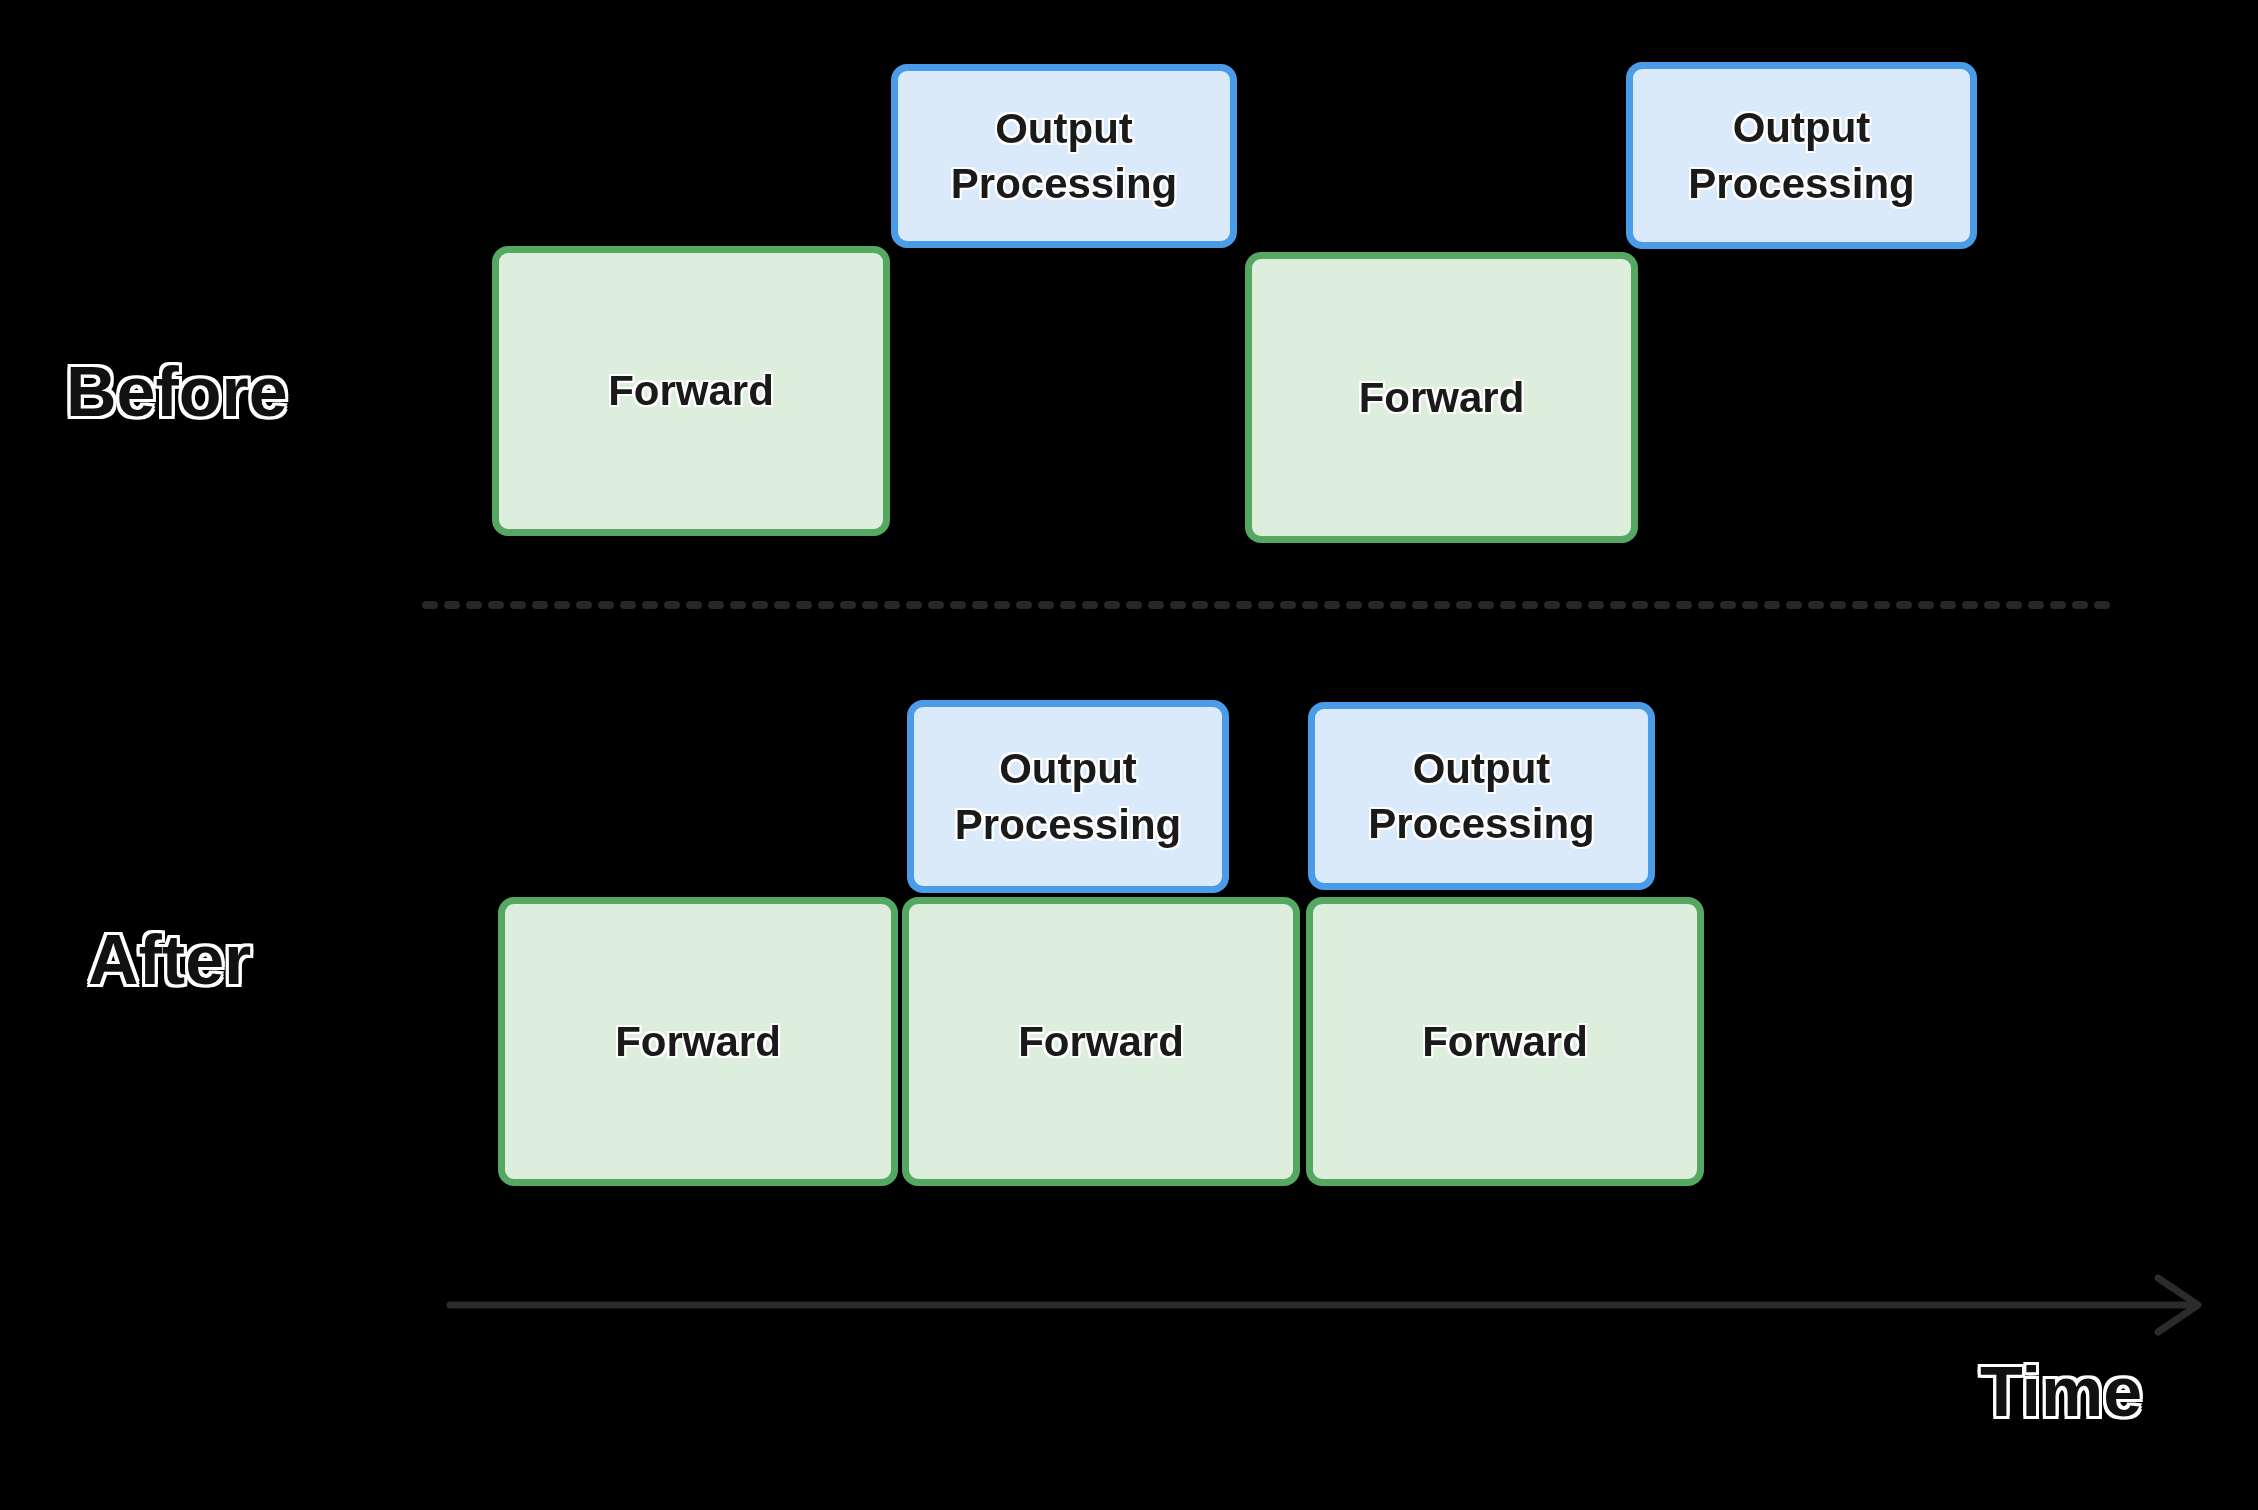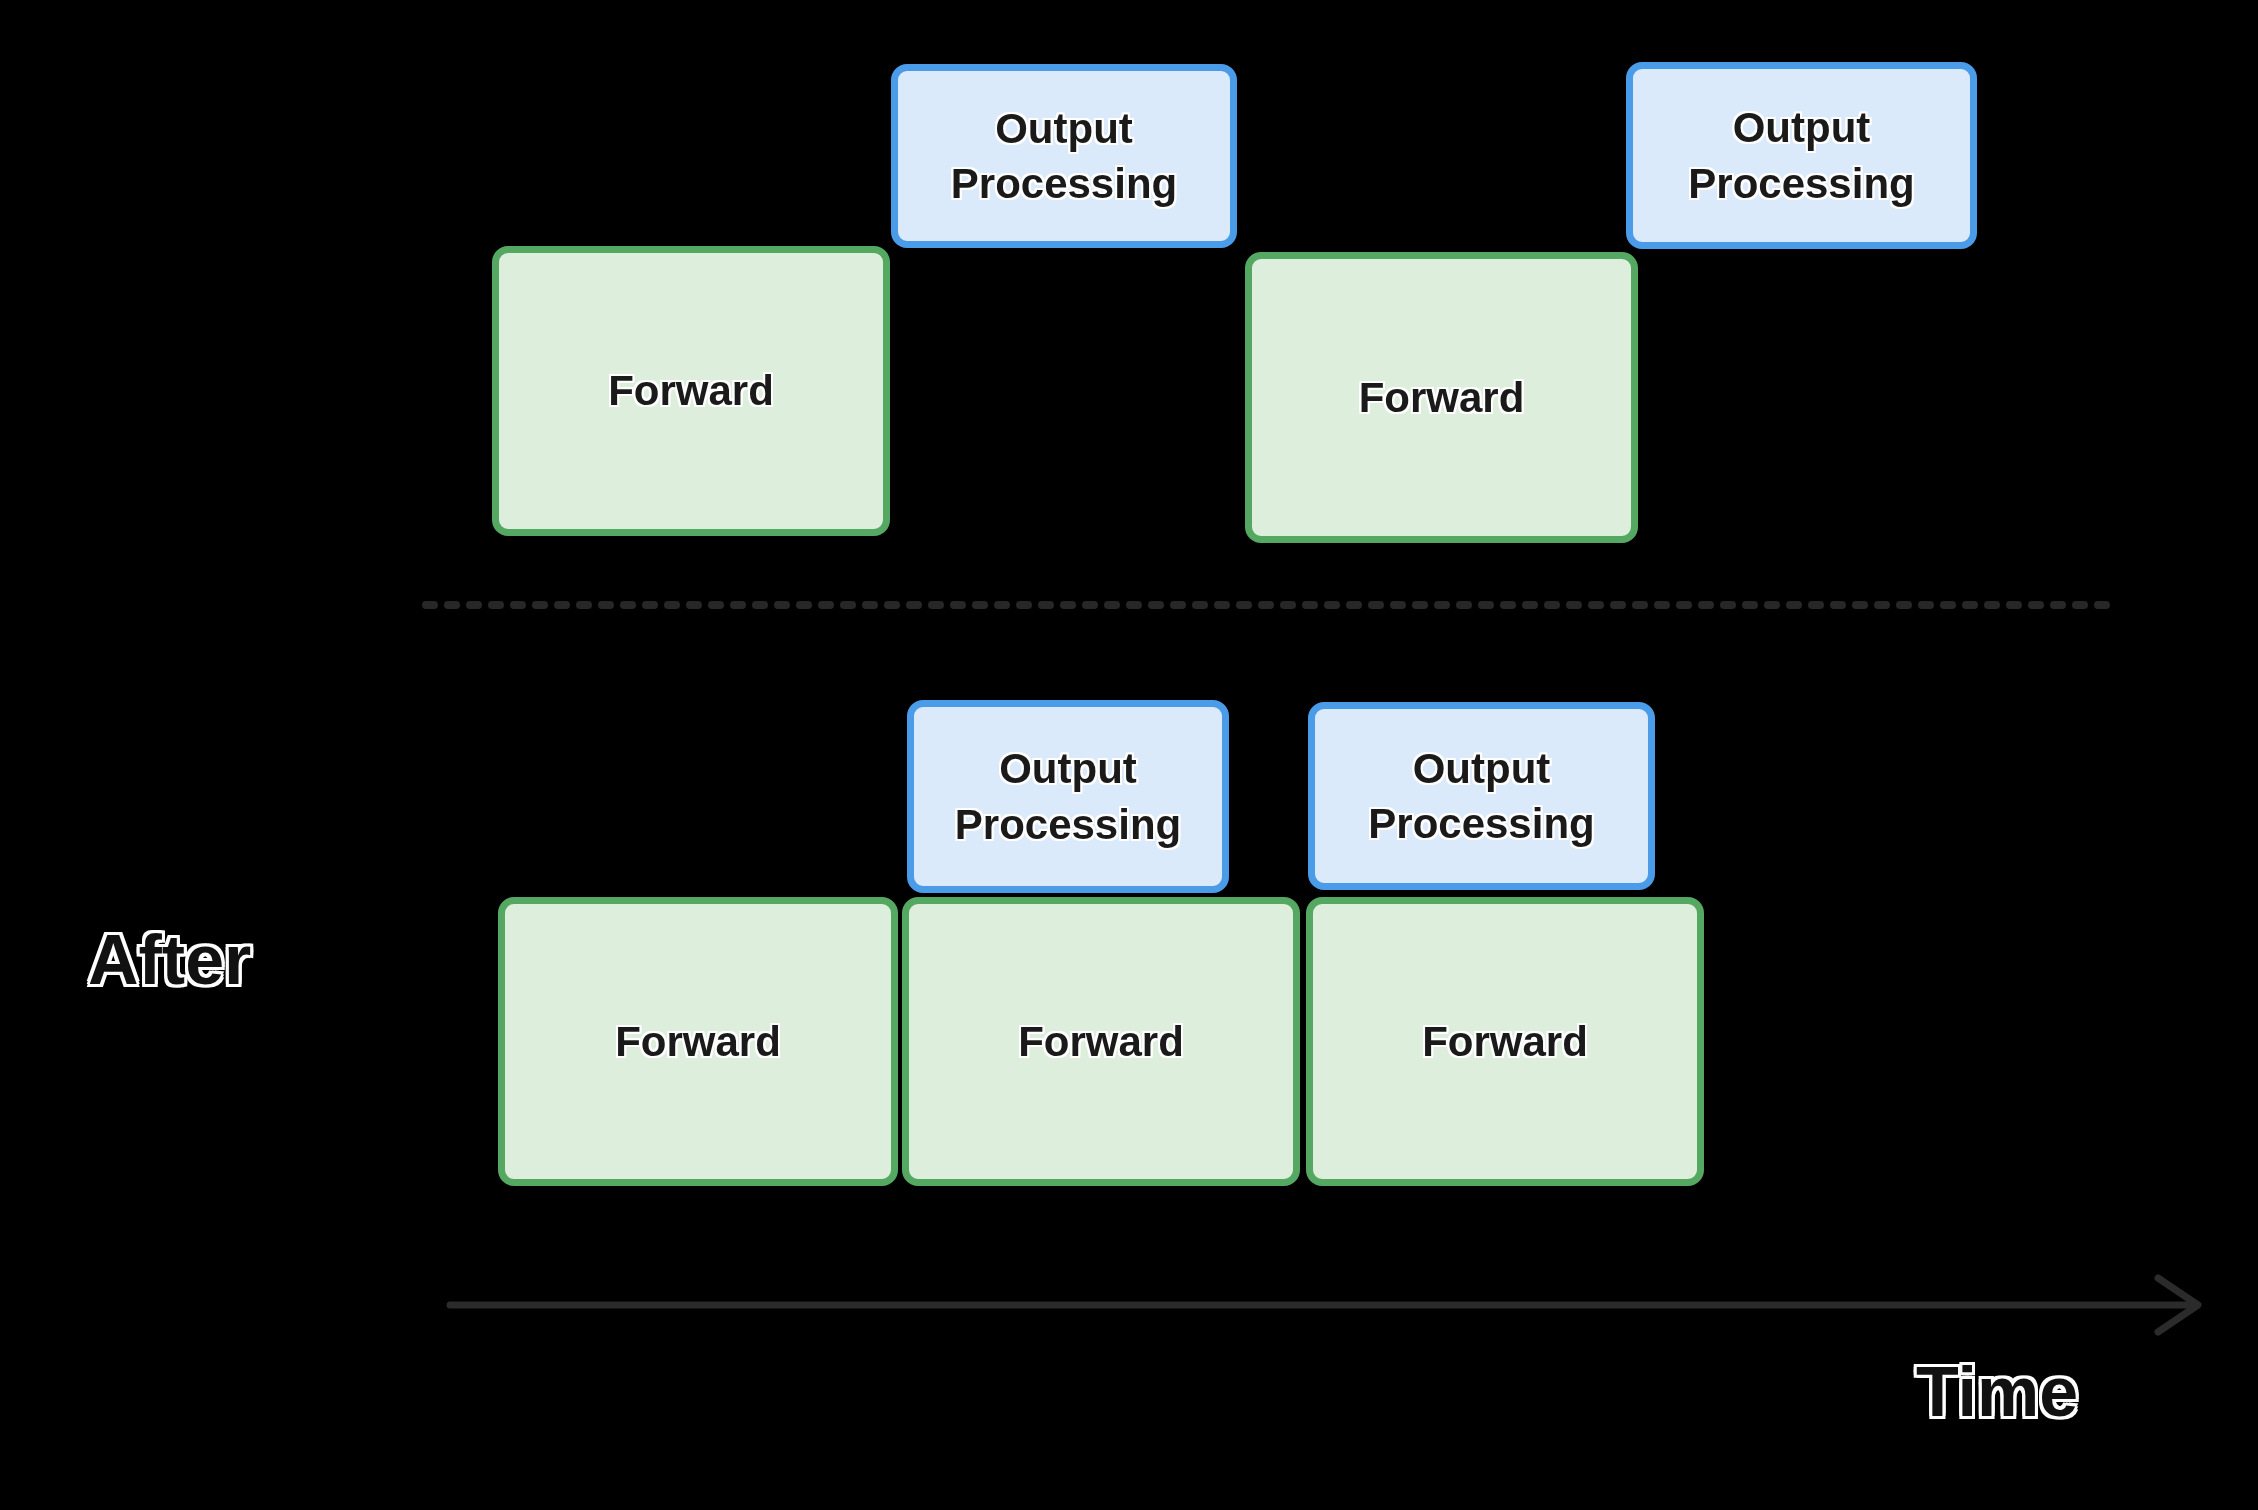--- a/index.html
+++ b/index.html
@@ -54,30 +54,31 @@
   #o2{left:1586px;top:62px;width:351px;height:187px;}
   
   #o3{left:867px;top:700px;width:322px;height:193px;}
   #o4{left:1268px;top:702px;width:347px;height:188px;}
   #f3{left:458px;top:897px;width:400px;height:289px;}
   #f4{left:862px;top:897px;width:398px;height:289px;}
   #f5{left:1266px;top:897px;width:398px;height:289px;}
   
   #before-label{left:66px;top:356px;}
   #after-label{left:88px;top:924px;}
-  #time-label{left:1916px;top:1356px;}
+  #time-label{left:1980px;top:1356px;}
   
   #divider{position:absolute;left:420px;top:598px;width:1705px;height:14px;}
   #time-axis{position:absolute;left:446px;top:1272px;width:1760px;height:66px;}
 </style>
 </head>
 <body>
 
 <div class="canvas">
 
+  <div class="big-label" id="before-label">Before</div>
 
   <div class="block forward" id="f1">
     <span class="lbl">Forward</span>
   </div>
   <div class="block output" id="o1">
     <span class="lbl">Output Processing</span>
   </div>
   <div class="block forward" id="f2">
     <span class="lbl">Forward</span>
   </div>

